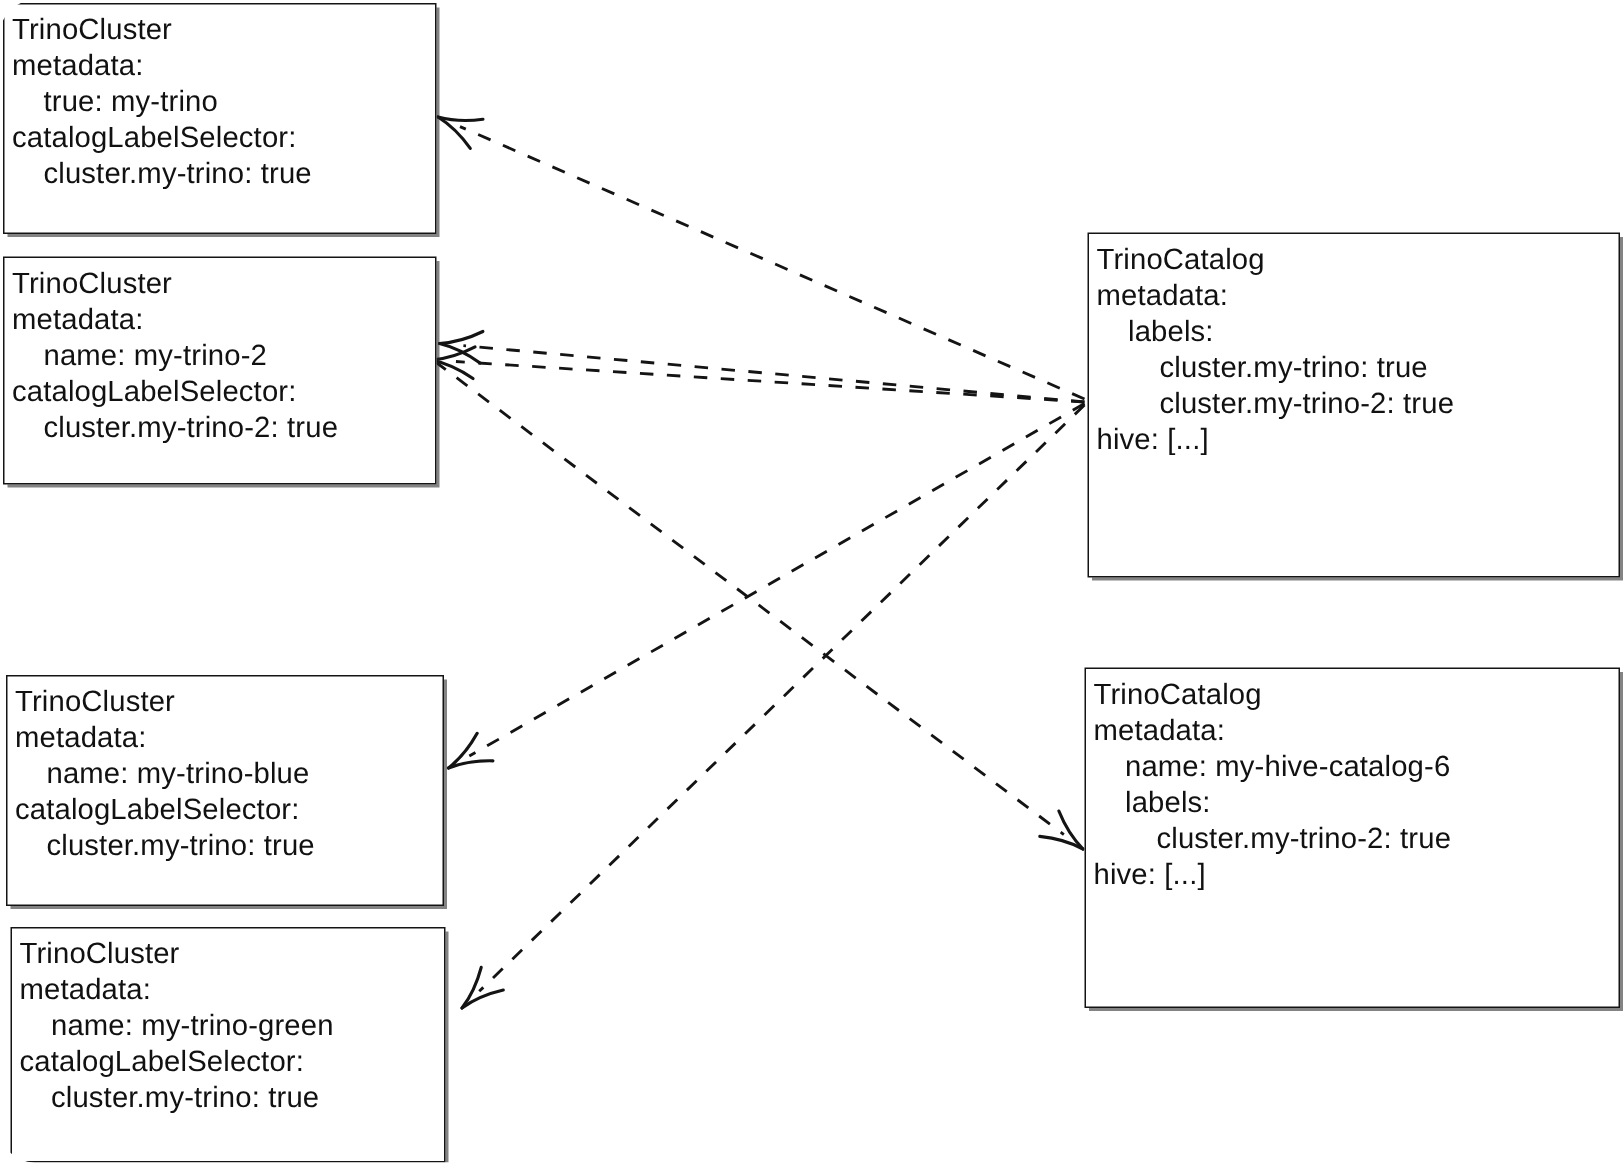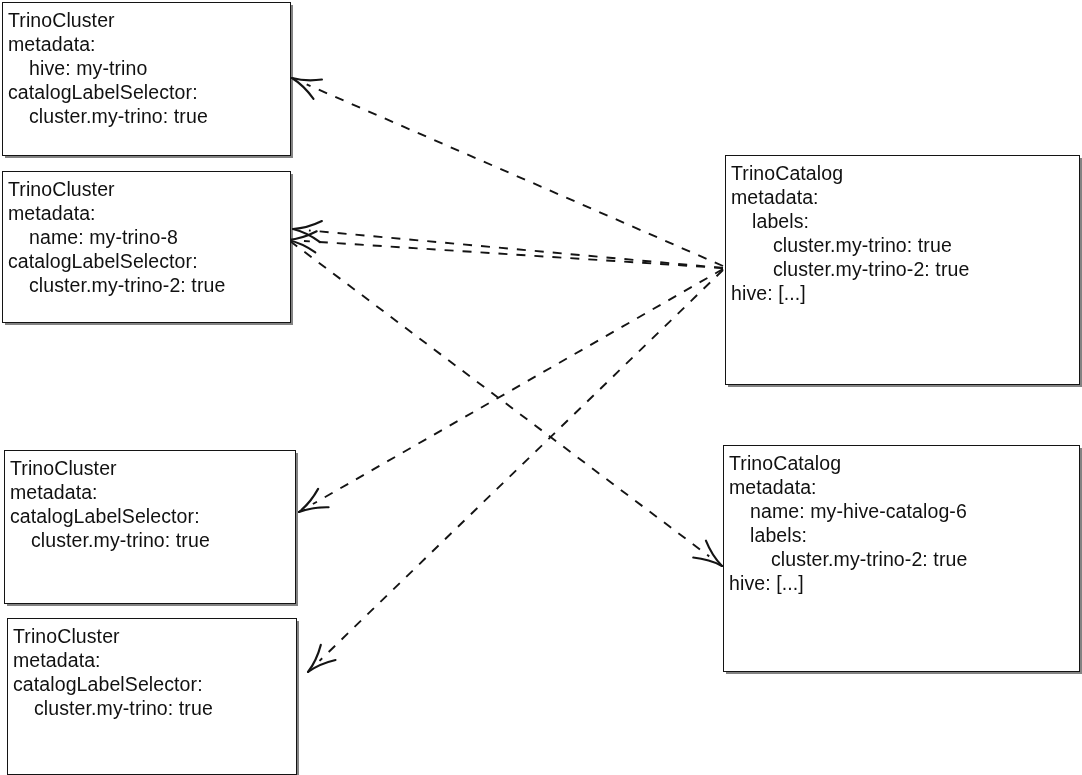--- a/index.html
+++ b/index.html
@@ -7,20 +7,21 @@
     padding: 0;
     background: #ffffff;
   }
   #canvas {
     position: relative;
     width: 1082px;
     height: 775px;
     background: #ffffff;
     overflow: hidden;
     font-family: "Liberation Sans", sans-serif;
+    border-radius: 23px;
   }
   #edges {
     position: absolute;
     left: 0;
     top: 0;
     width: 1082px;
     height: 775px;
     pointer-events: none;
   }
   .node {
@@ -84,46 +85,48 @@
         <path d="M 722 566 Q 709.5287811274444 559.22575661506 693.2099897012653 557.5658250552441" stroke="#141414" stroke-width="2.1" fill="none" stroke-linecap="round"></path>
         <path d="M 722 566 Q 712.0346492205302 555.8948796420967 705.9168709946838 540.6754474590693" stroke="#141414" stroke-width="2.1" fill="none" stroke-linecap="round"></path>
       </g>
     </svg>
 
   <div id="nodes">
       <div class="node" style="left: 2px; top: 2px; width: 289px; height: 154px;">
         <div class="node-body">
           <div class="line ind-0">TrinoCluster</div>
           <div class="line ind-0">metadata:</div>
-          <div class="line ind-1">hive: my-trino</div>
+          <div class="line ind-1">true: my-trino</div>
           <div class="line ind-0">catalogLabelSelector:</div>
           <div class="line ind-1">cluster.my-trino: true</div>
         </div>
       </div>
       <div class="node" style="left: 2px; top: 171px; width: 289px; height: 152px;">
         <div class="node-body">
           <div class="line ind-0">TrinoCluster</div>
           <div class="line ind-0">metadata:</div>
-          <div class="line ind-1">name: my-trino-8</div>
+          <div class="line ind-1">name: my-trino-2</div>
           <div class="line ind-0">catalogLabelSelector:</div>
           <div class="line ind-1">cluster.my-trino-2: true</div>
         </div>
       </div>
       <div class="node" style="left: 4px; top: 450px; width: 292px; height: 154px;">
         <div class="node-body">
           <div class="line ind-0">TrinoCluster</div>
           <div class="line ind-0">metadata:</div>
+          <div class="line ind-1">name: my-trino-blue</div>
           <div class="line ind-0">catalogLabelSelector:</div>
           <div class="line ind-1">cluster.my-trino: true</div>
         </div>
       </div>
       <div class="node" style="left: 7px; top: 618px; width: 290px; height: 157px;">
         <div class="node-body">
           <div class="line ind-0">TrinoCluster</div>
           <div class="line ind-0">metadata:</div>
+          <div class="line ind-1">name: my-trino-green</div>
           <div class="line ind-0">catalogLabelSelector:</div>
           <div class="line ind-1">cluster.my-trino: true</div>
         </div>
       </div>
       <div class="node" style="left: 725px; top: 155px; width: 355px; height: 230px;">
         <div class="node-body">
           <div class="line ind-0">TrinoCatalog</div>
           <div class="line ind-0">metadata:</div>
           <div class="line ind-1">labels:</div>
           <div class="line ind-2">cluster.my-trino: true</div>

